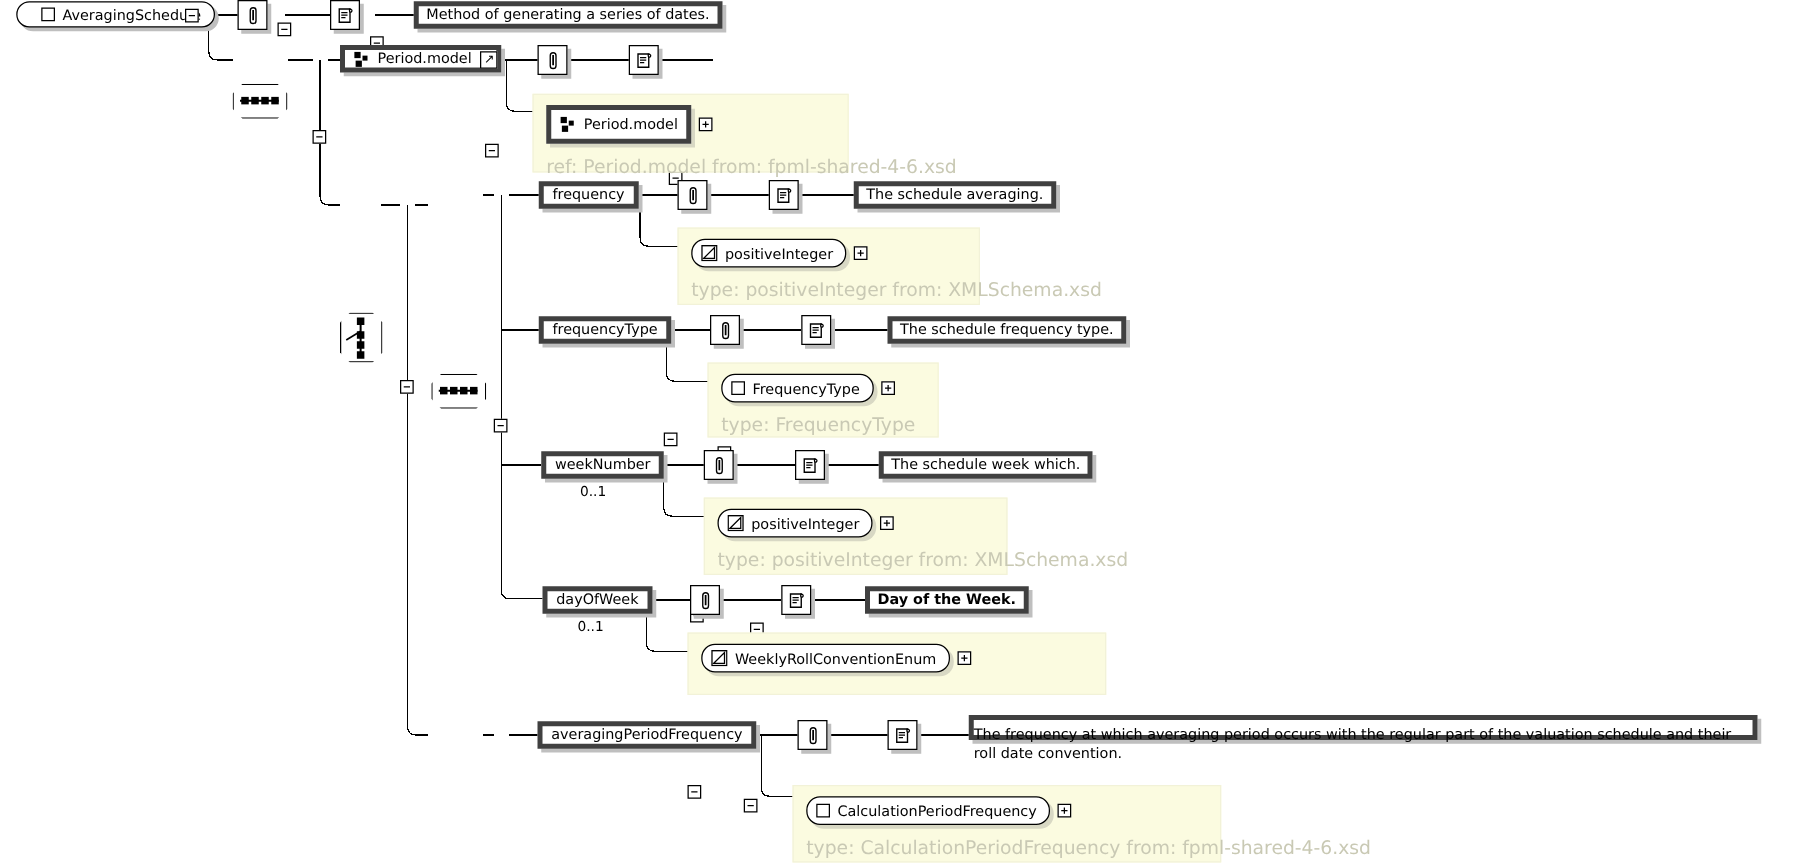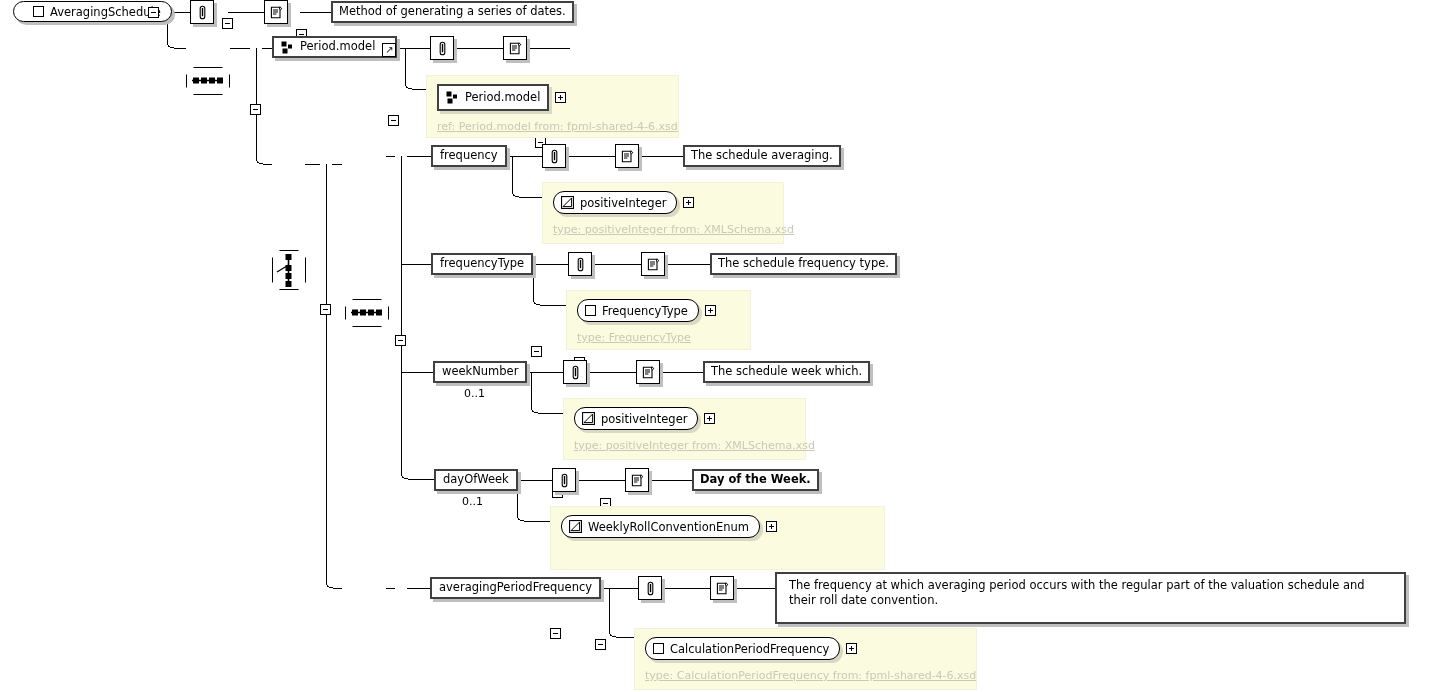--- a/index.html
+++ b/index.html
@@ -20,37 +20,37 @@
     position: absolute;
     left: 0; top: 0;
     width: 1446px;
     height: 692px;
   }
   .node { position: absolute; box-sizing: border-box; }
 
   
   .box {
     background: #ffffff;
-    border: 2px solid #404040;
+    border: 4px solid #404040;
     box-shadow: 3px 3px 0 0 #bfbfbf;
     display: flex;
     align-items: center;
     white-space: nowrap;
     padding: 0 7px;
     height: 22px;
     font-size: 11.5px;
     line-height: 1;
   }
   .box.doc {
     padding: 0 6px;
     height: 22px;
   }
   .box.doc.two-line {
-    height: 52px;
-    padding: 4px 12px;
+    height: 20px;
+    padding: 4px 0;
     align-items: flex-start;
     white-space: normal;
     line-height: 15px;
   }
 
   
   .rbox {
     background: #ffffff;
     border: 1px solid #000;
     box-shadow: 3px 3px 0 0 #bfbfbf;
@@ -68,24 +68,23 @@
 
   
   .refpanel {
     background: #fbfbe0;
     border: 1px solid #f2f2d8;
     box-sizing: border-box;
     padding: 8px 10px 4px 10px;
   }
   .reftext {
     color: #c9c9b4;
-    font-size: 11px;
+    font-size: 15px;
     margin-top: 9px;
     white-space: nowrap;
-    text-decoration: underline;
   }
 
   
   .ico {
     width: 15px; height: 15px;
     flex: 0 0 auto;
     display: inline-block;
     line-height: 0;
   }
   .ico svg { display: block; }
@@ -495,21 +494,21 @@
       <svg width="15" height="15" viewBox="0 0 15 15">
         <path d="M2.4 2.2 h8.6 v10.6 h-8.6 z" fill="#fff" stroke="#000" stroke-width="1.1"></path>
         <path d="M4 5 h5 M4 7 h5 M4 9 h3.4" stroke="#000" stroke-width="1"></path>
         <path d="M10.6 2.2 c2 0 2.4 1.4 1.6 2.2 c-.7.7-1.6.3-1.6-.6 z" fill="#fff" stroke="#000" stroke-width="1"></path>
       </svg>
     </span>
   </div>
 
   <div class="node box doc" style="left:692px; top:469px;font-weight:bold;">Day of the Week.</div>
 
-  <div class="node refpanel" style="left:550px; top:506px; width:335px; height:64px;">
+  <div class="node refpanel" style="left:550px; top:506px; width:335px; height:50px;">
     <div style="display:flex;align-items:center;gap:6px;">
       <div class="rbox" style="height:21px;box-shadow:3px 3px 0 0 #d8d8c4;">
         <span class="ico" style="width:13px;height:13px;">
           <svg width="13" height="13" viewBox="0 0 13 13">
             <rect x="0.5" y="0.5" width="12" height="12" fill="#fff" stroke="#000" stroke-width="1.2"></rect>
             <path d="M2 10.6 L10.6 2 L10.6 10.6 Z" fill="#fff" stroke="#000" stroke-width="1"></path>
           </svg>
         </span>
         <span class="label">WeeklyRollConventionEnum</span>
       </div>

